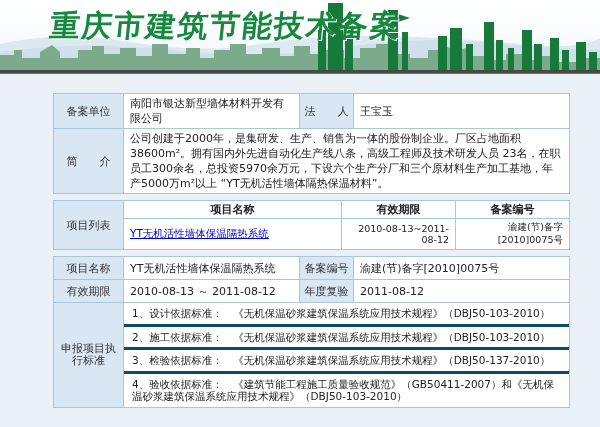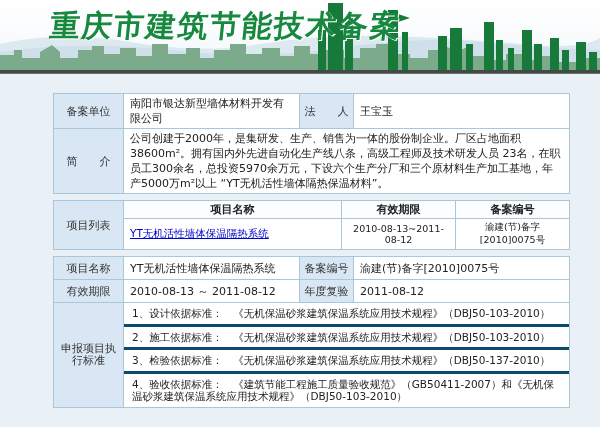--- a/index.html
+++ b/index.html
@@ -19,21 +19,21 @@
     letter-spacing:2px; transform:skewX(-6deg);
     white-space:nowrap; z-index:3;
     text-shadow:1px 1px 0 #ffffff;
   }
   
   .doc { margin:19px 0 0 53px; width:516px; }
   table { border-collapse:collapse; table-layout:fixed; width:516px; font-size:11px; color:#222; }
   td { border:1px solid #a9c6da; background:#ffffff; padding:2px 6px; overflow:hidden; vertical-align:middle; }
   td.lbl { background:#d9e7f4; text-align:center; padding:2px 3px; color:#333; }
   td.hdr { background:#fcfdfe; text-align:center; font-weight:bold; padding:1px 2px; }
-  td.ctr { text-align:center; }
+  td.ctr { text-align:right; }
   .sm { font-size:9.5px; }
   .gap { height:6px; }
   a.proj-link { color:#0000cc; text-decoration:underline; font-size:10.5px; }
   .intro-text { font-size:11px; line-height:15px; }
   .std-item { border-bottom:3px solid #0c4a6e; padding:4px 8px; font-size:10.5px; line-height:12.5px; background:#fff; }
   .std-item:last-child { border-bottom:none; }
   .std-cell { padding:0; }
   .wrap-lbl { line-height:12px; font-size:11px; }
 </style>
 </head>

